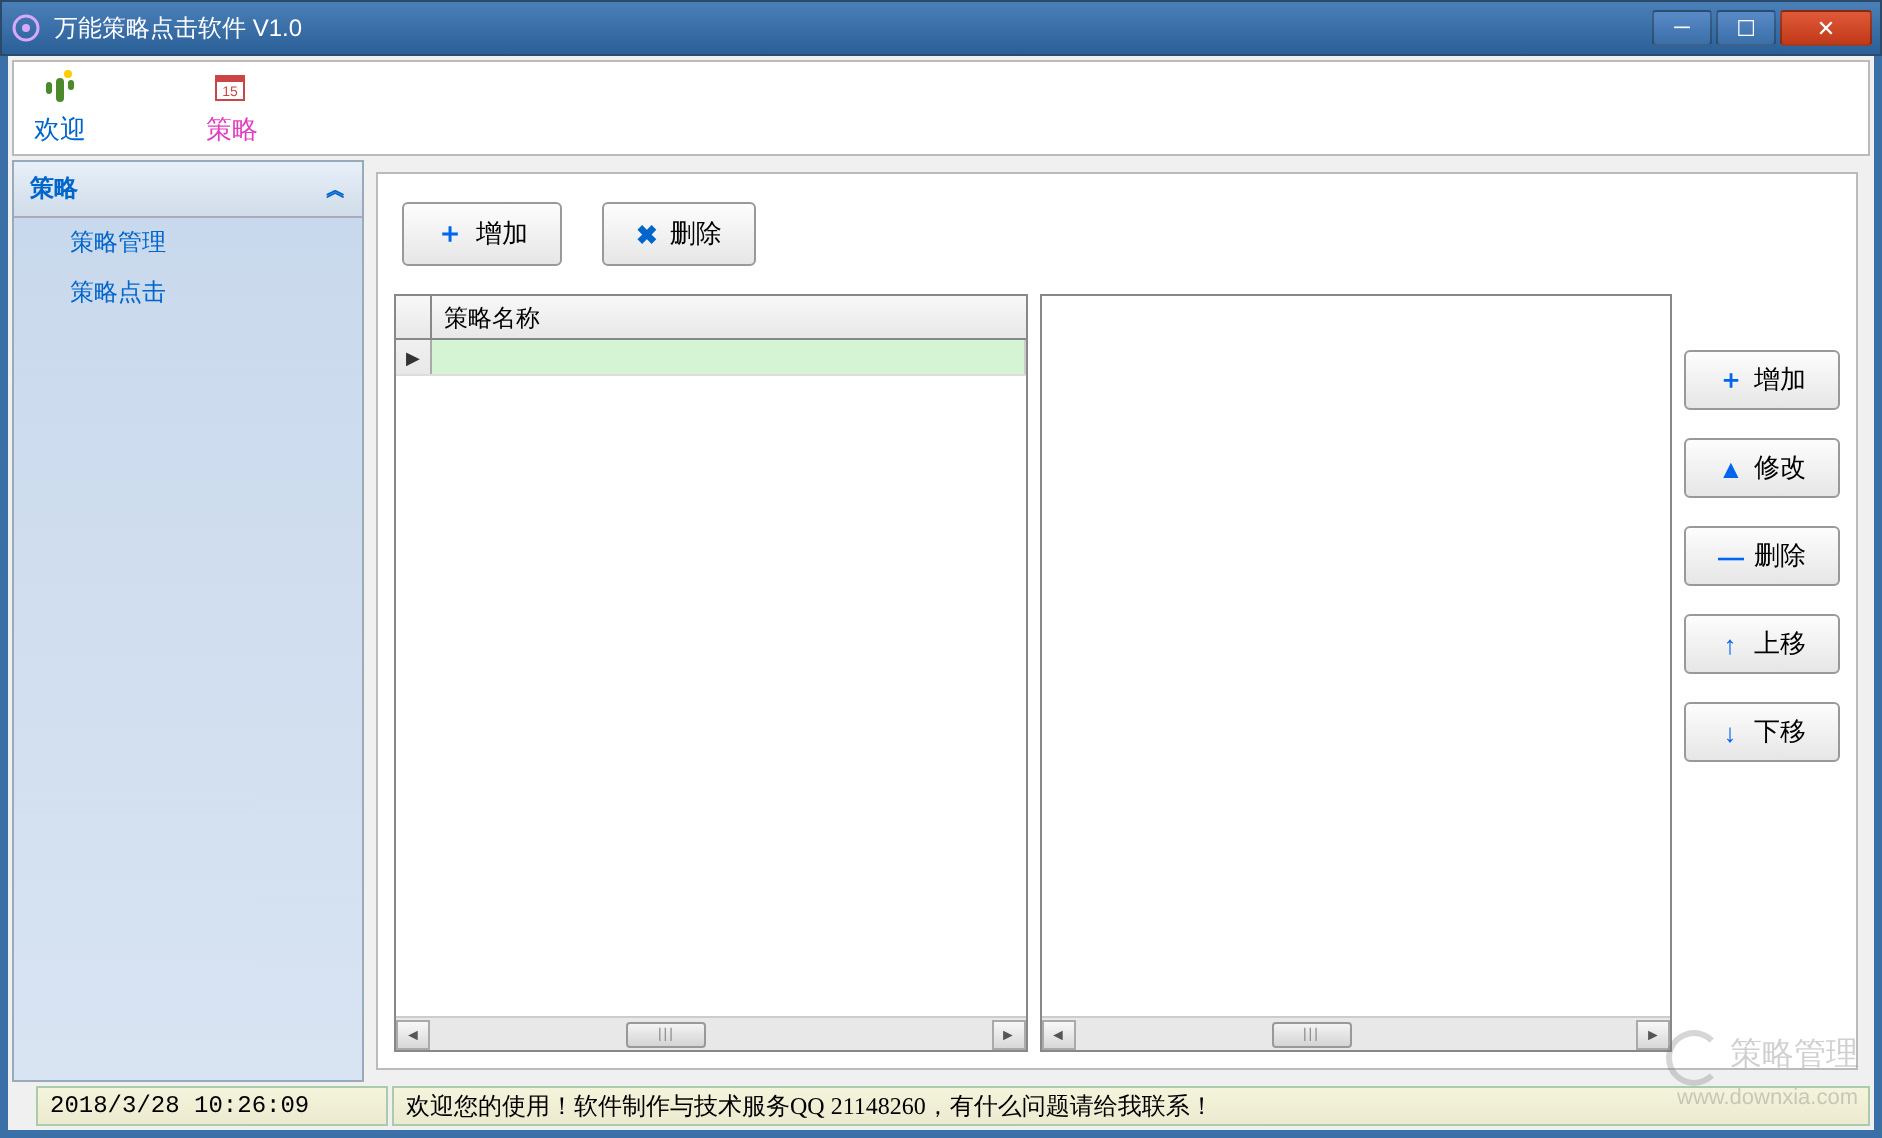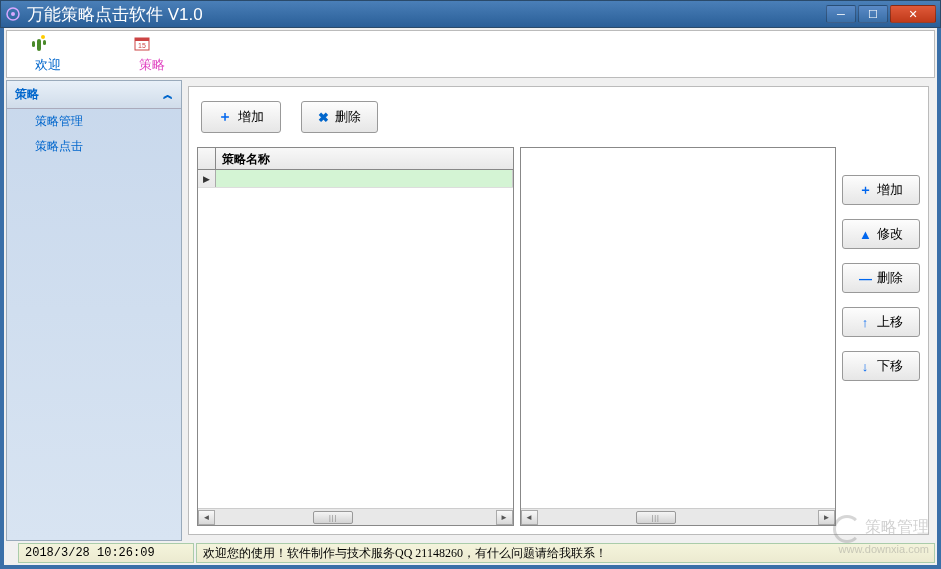--- a/index.html
+++ b/index.html
@@ -21,21 +21,21 @@
   padding: 0 4px;
   border: 1px solid #2a4a6a;
 }
 .titlebar-icon {
   width: 16px; height: 16px;
   margin-right: 6px;
   color: #d8a8ff;
 }
 .titlebar-text {
   color: #fff;
-  font-size: 17px;
+  font-size: 12px;
   flex: 1;
 }
 .win-controls { display: flex; gap: 0; }
 .win-btn {
   width: 30px; height: 18px;
   display: flex; align-items: center; justify-content: center;
   border: 1px solid rgba(0,0,0,0.3);
   border-radius: 2px;
   margin-left: 2px;
   color: #fff;
@@ -70,21 +70,21 @@
   padding: 2px 10px;
 }
 .tool-item {
   display: flex;
   flex-direction: column;
   align-items: center;
   margin-right: 60px;
   cursor: pointer;
 }
 .tool-icon { height: 20px; display: flex; align-items: center; }
-.tool-label { font-size: 13px; margin-top: 2px; margin-left: 18px; }
+.tool-label { font-size: 13px; margin-top: 2px; }
 .tool-label.blue { color: #0066cc; }
 .tool-label.pink { color: #e040c0; }
 
 
 .main-body {
   flex: 1;
   display: flex;
   margin: 0 2px;
   min-height: 0;
 }
@@ -172,21 +172,20 @@
   background: #fff;
   display: flex;
   flex-direction: column;
   min-height: 0;
 }
 .grid-header {
   display: flex;
   background: linear-gradient(to bottom, #f8f8f8, #e8e8e8);
   border-bottom: 1px solid #888;
   height: 22px;
-  font-weight: bold;
 }
 .gh-gutter {
   width: 18px;
   border-right: 1px solid #888;
 }
 .gh-col {
   flex: 1;
   padding: 3px 6px;
   font-size: 12px;
 }

